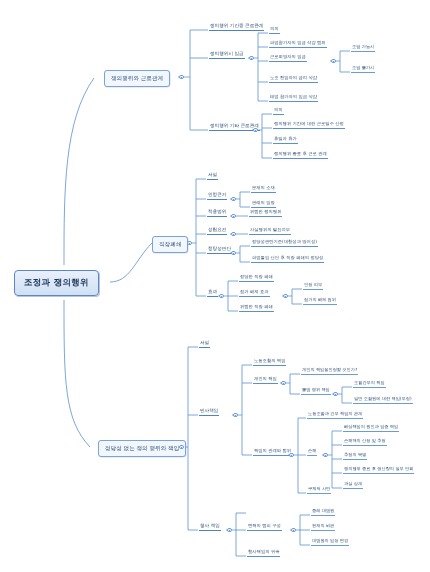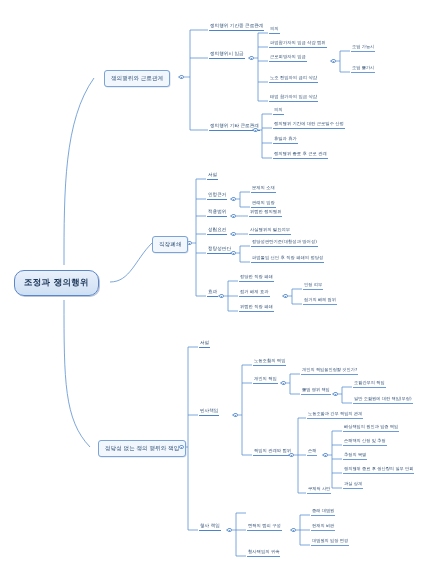--- a/index.html
+++ b/index.html
@@ -8,21 +8,21 @@
     font-family:"DejaVu Sans","Liberation Sans",sans-serif;
     overflow:hidden;position:relative;
   }
   #map{position:absolute;inset:0;}
   svg.links{position:absolute;left:0;top:0;width:430px;height:572px;pointer-events:none;}
 
   .node{position:absolute;white-space:nowrap;}
 
   
   .root{
-    border:1px solid #5b86c9;border-radius:10px;
+    border:1px solid #5b86c9;border-radius:4px;
     background:linear-gradient(#e9f0fb,#cfe0f4);
     color:#1a3557;font-size:8.5px;font-weight:bold;
     padding:6px 9px;box-shadow:1px 1px 0 rgba(60,90,140,.35);
     letter-spacing:.3px;
   }
   
   .lv1{
     border:1px solid #7aa3d8;border-radius:3px;
     background:#f2f7fd;color:#24476f;font-size:5.6px;
     padding:3.5px 6px;box-shadow:.5px .5px 0 rgba(90,120,170,.25);

